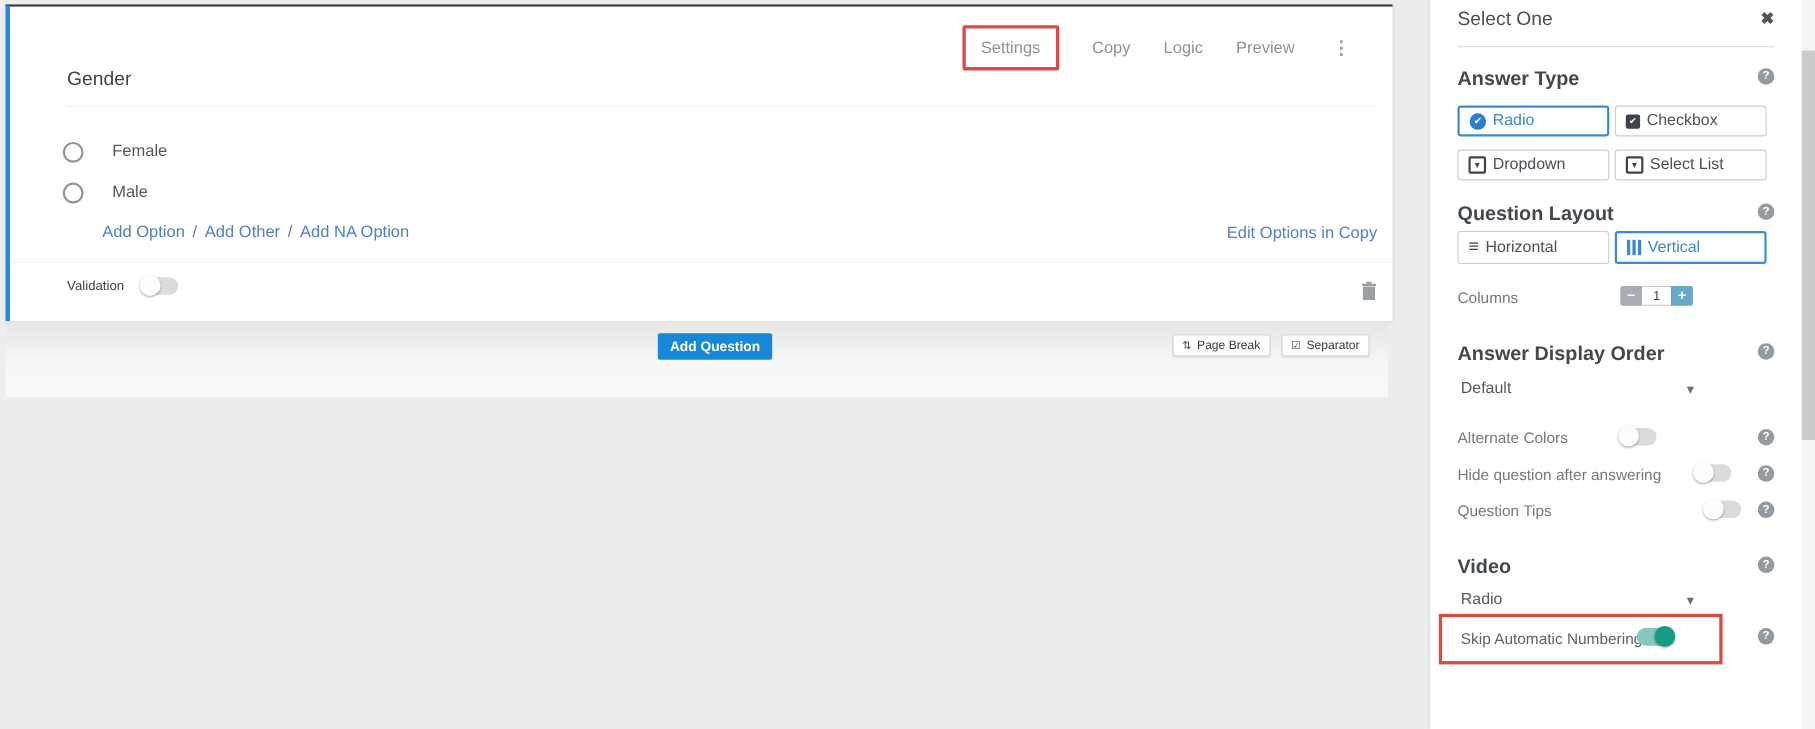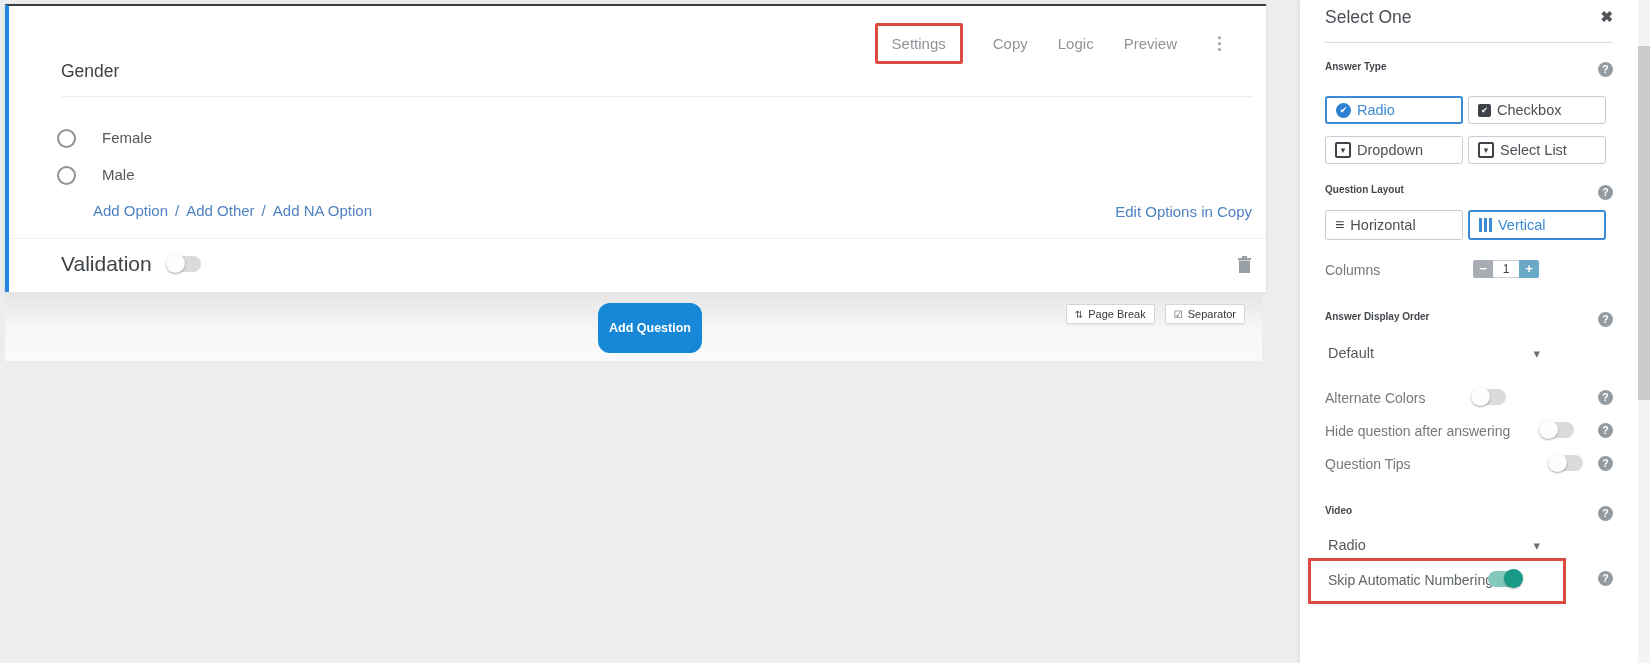--- a/index.html
+++ b/index.html
@@ -19,53 +19,53 @@
   .q-title{position:absolute;left:52px;top:55px;margin:0;font-size:17.5px;font-weight:400;color:#3f4347;}
   .q-title-line{position:absolute;left:52px;right:14px;top:90px;height:1px;background:#ededed;}
   .q-opt{position:absolute;left:48px;display:flex;align-items:flex-start;gap:26px;}
   .radio{width:15px;height:15px;border:2px solid #8f9499;border-radius:50%;background:#fff;flex:none;}
   .q-opt-label{font-size:15px;color:#54585c;}
   .q-links{position:absolute;left:84px;top:196px;font-size:15px;color:#5081c2;display:flex;gap:7px;}
   .q-links a{color:#5081c2;text-decoration:none;cursor:pointer;}
   .q-bulk{position:absolute;right:14px;top:197px;font-size:15px;color:#5081c2;text-decoration:none;cursor:pointer;}
   .q-divider{position:absolute;left:0;right:0;top:232px;height:1px;background:#f2f2f2;}
   .q-validation{position:absolute;left:52px;top:246px;display:flex;align-items:center;gap:15px;}
-  .q-validation .v-label{font-size:21px;color:#3e4347;}
+  .q-validation .v-label{font-size:12px;color:#3e4347;}
   .q-trash{position:absolute;right:15px;top:250px;background:none;border:none;padding:0;line-height:0;}
 
   
   .tgl{width:34px;height:16px;border-radius:9px;background:#dbdbdb;position:relative;flex:none;display:inline-block;}
   .tgl::after{content:"";position:absolute;left:-1px;top:-2px;width:19px;height:19px;border-radius:50%;
               background:#fdfdfd;box-shadow:0 1px 2px rgba(0,0,0,.35);}
   .tgl.on{background:#83c8bb;}
   .tgl.on::after{left:auto;right:-1px;background:#189a87;box-shadow:0 1px 2px rgba(0,0,0,.3);}
 
   
   .bar-add{position:absolute;left:5px;top:292px;width:1257px;height:69px;
            background:linear-gradient(180deg,#e5e5e5 0%,#f7f7f7 55%,#fafafa 100%);}
-  .btn-add-q{position:absolute;left:593px;top:11px;background:#1787d8;border:none;border-radius:12px;
-             color:#fff;font-weight:bold;font-size:12.5px;padding:18px 11px;}
+  .btn-add-q{position:absolute;left:593px;top:11px;background:#1787d8;border:none;border-radius:2px;
+             color:#fff;font-weight:bold;font-size:12.5px;padding:5px 11px;}
   .bar-add-right{position:absolute;right:17px;top:12px;display:flex;gap:10px;}
   .mini-btn{display:flex;align-items:center;gap:5px;background:#fff;border:1px solid #d6d6d6;border-radius:2px;
             font-size:11px;color:#35393d;padding:3px 8px;box-shadow:0 1px 1px rgba(0,0,0,.06);}
   .mini-icon{font-size:10px;color:#4a4f54;}
 
   
   .bar-footer{position:absolute;left:5px;top:361px;width:1257px;height:52px;background:#fafafa;
               border-top:1px dashed #d8d8d8;}
   .footer-btns{position:absolute;left:548px;top:20px;display:flex;gap:12px;}
 
   
   .sidebar{position:absolute;left:1300px;top:0;width:338px;height:663px;background:#fff;
            box-shadow:-1px 0 4px rgba(0,0,0,.07);}
   .sb-title{position:absolute;left:25px;top:7px;margin:0;font-size:17.5px;font-weight:400;color:#4b5056;}
   .sb-close{position:absolute;right:25px;top:8px;background:none;border:none;padding:0;
             font-size:15px;font-weight:bold;color:#4f555b;}
   .sb-divider{position:absolute;left:25px;right:25px;top:42px;height:1px;background:#dcdcdc;}
-  .sb-label{position:absolute;left:25px;font-size:10px;font-weight:bold;color:#43484d;}
+  .sb-label{position:absolute;left:25px;font-size:18px;font-weight:bold;color:#43484d;}
   .sb-text{position:absolute;left:25px;font-size:14px;color:#75797e;}
   .help{position:absolute;right:25px;width:15px;height:15px;border-radius:50%;background:#939aa0;color:#fff;
         font-size:10.5px;font-weight:bold;text-align:center;line-height:15px;cursor:pointer;}
   .sb-btn{position:absolute;width:138px;height:28px;border:1px solid #c9cdd1;border-radius:3px;background:#fff;
           display:flex;align-items:center;gap:6px;padding:0 9px;font-size:14.5px;color:#4b5156;box-sizing:border-box;}
   .sb-btn.sel{border:2px solid #3b8ad6;color:#3b8ad6;}
   .icon-radio-check{width:15px;height:15px;border-radius:50%;background:#2d7fd2;color:#fff;font-size:9px;
                     display:flex;align-items:center;justify-content:center;flex:none;}
   .icon-chk{width:13px;height:13px;border-radius:2px;background:#3f444a;color:#fff;font-size:8.5px;
             display:flex;align-items:center;justify-content:center;flex:none;}

